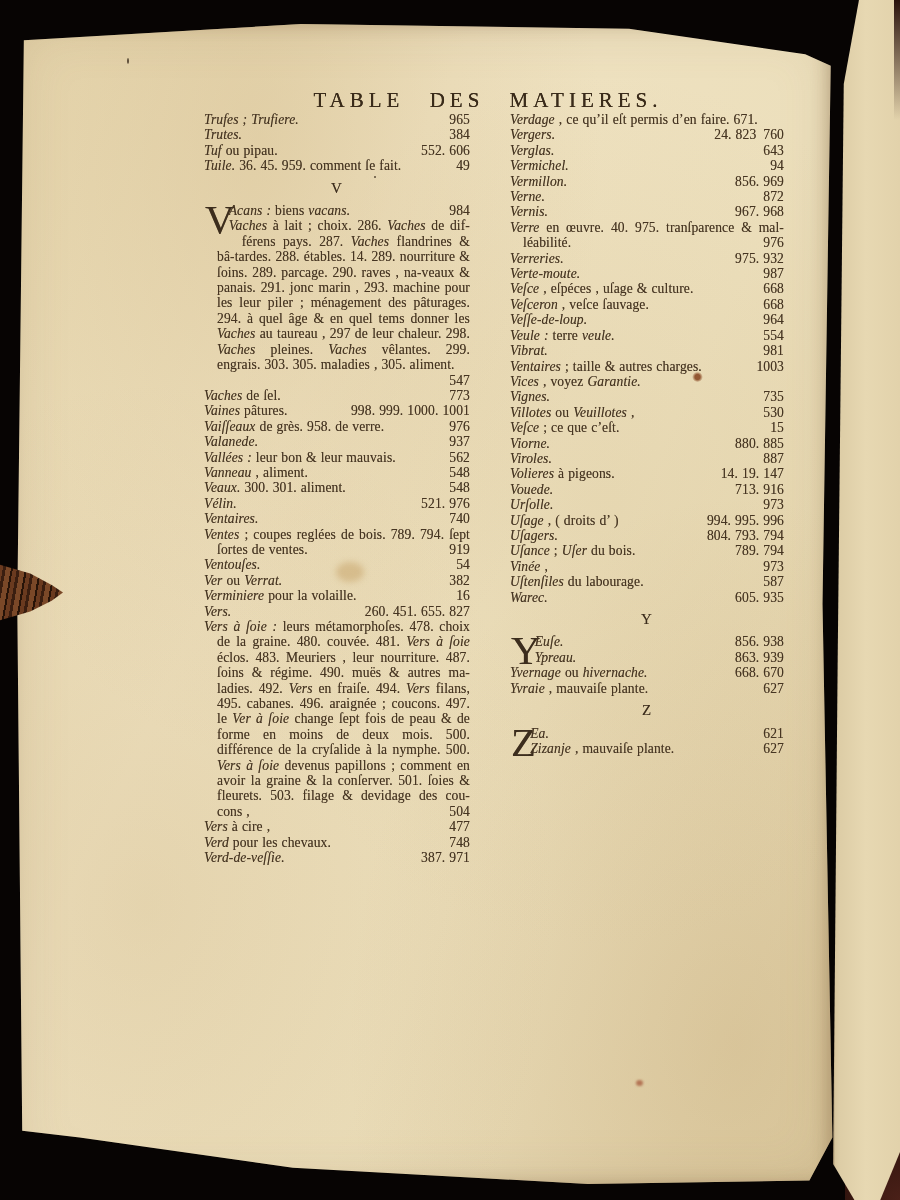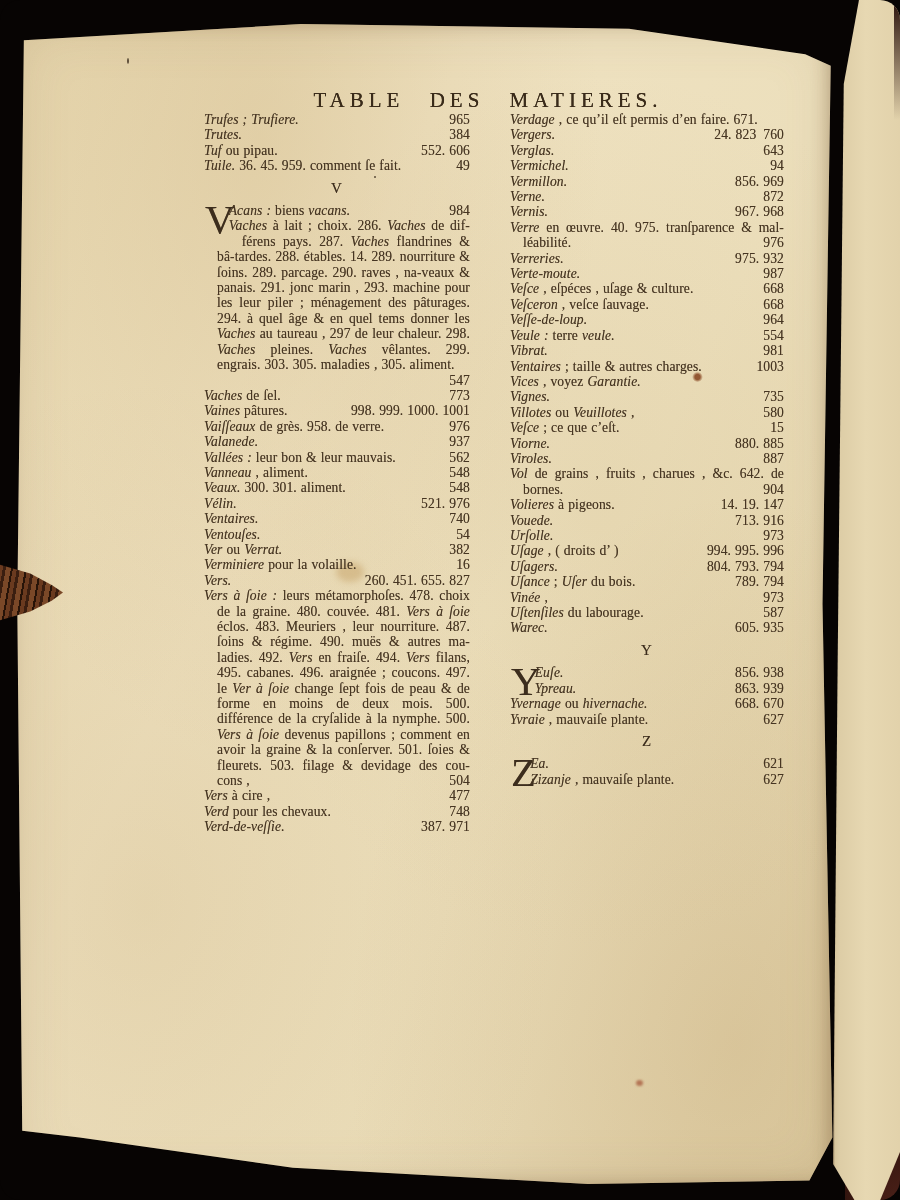--- a/index.html
+++ b/index.html
@@ -1,17 +1,17 @@
 <!DOCTYPE html>
 <html><head>
 <meta charset="utf-8">
 <style>
   html,body{margin:0;padding:0;background:#070403;}
   .scene{position:relative;width:900px;height:1200px;background:#070403;overflow:hidden;
-         font-family:"Liberation Serif","DejaVu Serif",serif;border-radius:20px;}
+         font-family:"Liberation Serif","DejaVu Serif",serif;}
 
   
   .under-page{position:absolute;left:824px;top:0;width:76px;height:1200px;z-index:2;
     background:linear-gradient(to right,#c9b389 0%,#ddcda6 20%,#e7d8b2 55%,#e2d2ab 100%);
     clip-path:polygon(46% 0,100% 0,100% 96%,74% 100%,40% 100%,12% 97%,18% 55%,26% 7%);}
   .under-page::before{content:"";position:absolute;left:8px;top:0;width:3px;height:100%;
     background:linear-gradient(to right,rgba(70,45,20,.55),rgba(70,45,20,0));}
 
   .cover-corner-bottom{position:absolute;left:845px;top:1140px;width:55px;height:60px;z-index:1;
     background:radial-gradient(circle at 100% 100%,#4a2018 0%,#371710 60%,#1d0c07 100%);}
@@ -97,20 +97,21 @@
         </div>
         <div class="entry"><span><i>Vaches</i> de ſel.</span><span class="pages">773</span></div>
         <div class="entry"><span><i>Vaines</i> pâtures.</span><span class="pages">998. 999. 1000. 1001</span></div>
         <div class="entry"><span><i>Vaiſſeaux</i> de grès. 958. de verre.</span><span class="pages">976</span></div>
         <div class="entry"><span><i>Valanede.</i></span><span class="pages">937</span></div>
         <div class="entry"><span><i>Vallées :</i> leur bon &amp; leur mauvais.</span><span class="pages">562</span></div>
         <div class="entry"><span><i>Vanneau</i> , aliment.</span><span class="pages">548</span></div>
         <div class="entry"><span><i>Veaux.</i> 300. 301. aliment.</span><span class="pages">548</span></div>
         <div class="entry"><span><i>Vélin.</i></span><span class="pages">521. 976</span></div>
         <div class="entry"><span><i>Ventaires.</i></span><span class="pages">740</span></div>
+        <div class="entry"><span><i>Ventes</i> ; coupes reglées de bois. 789. 794. ſept ſortes de ventes.</span><span class="pages">919</span></div>
         <div class="entry"><span><i>Ventouſes.</i></span><span class="pages">54</span></div>
         <div class="entry"><span><i>Ver</i> ou <i>Verrat.</i></span><span class="pages">382</span></div>
         <div class="entry"><span><i>Verminiere</i> pour la volaille.</span><span class="pages">16</span></div>
         <div class="entry"><span><i>Vers.</i></span><span class="pages">260. 451. 655. 827</span></div>
         <div class="entry"><span><i>Vers à ſoie :</i> leurs métamorphoſes. 478. choix de la graine. 480. couvée. 481. <i>Vers à ſoie</i> éclos. 483. Meuriers , leur nourriture. 487. ſoins &amp; régime. 490. muës &amp; autres ma-ladies. 492. <i>Vers</i> en fraiſe. 494. <i>Vers</i> filans, 495. cabanes. 496. araignée ; coucons. 497. le <i>Ver à ſoie</i> change ſept fois de peau &amp; de forme en moins de deux mois. 500. différence de la cryſalide à la nymphe. 500. <i>Vers à ſoie</i> devenus papillons ; comment en avoir la graine &amp; la conſerver. 501. ſoies &amp; fleurets. 503. filage &amp; devidage des cou-cons ,</span><span class="pages">504</span></div>
         <div class="entry"><span><i>Vers</i> à cire ,</span><span class="pages">477</span></div>
         <div class="entry"><span><i>Verd</i> pour les chevaux.</span><span class="pages">748</span></div>
         <div class="entry"><span><i>Verd-de-veſſie.</i></span><span class="pages">387. 971</span></div>
       </div>
     <div class="col col-right" id="col-right">
@@ -125,25 +126,24 @@
         <div class="entry"><span><i>Verreries.</i></span><span class="pages">975. 932</span></div>
         <div class="entry"><span><i>Verte-moute.</i></span><span class="pages">987</span></div>
         <div class="entry"><span><i>Veſce</i> , eſpéces , uſage &amp; culture.</span><span class="pages">668</span></div>
         <div class="entry"><span><i>Veſceron</i> , veſce ſauvage.</span><span class="pages">668</span></div>
         <div class="entry"><span><i>Veſſe-de-loup.</i></span><span class="pages">964</span></div>
         <div class="entry"><span><i>Veule :</i> terre <i>veule.</i></span><span class="pages">554</span></div>
         <div class="entry"><span><i>Vibrat.</i></span><span class="pages">981</span></div>
         <div class="entry"><span><i>Ventaires</i> ; taille &amp; autres charges.</span><span class="pages">1003</span></div>
         <div class="entry"><span><i>Vices</i> , voyez <i>Garantie.</i></span></div>
         <div class="entry"><span><i>Vignes.</i></span><span class="pages">735</span></div>
-        <div class="entry"><span><i>Villotes</i> ou <i>Veuillotes</i> ,</span><span class="pages">580</span></div>
+        <div class="entry"><span><i>Villotes</i> ou <i>Veuillotes</i> ,</span><span class="pages">530</span></div>
         <div class="entry"><span><i>Veſce</i> ; ce que c’eſt.</span><span class="pages">15</span></div>
         <div class="entry"><span><i>Viorne.</i></span><span class="pages">880. 885</span></div>
         <div class="entry"><span><i>Viroles.</i></span><span class="pages">887</span></div>
-        <div class="entry"><span><i>Vol</i> de grains , fruits , charues , &amp;c. 642. de bornes.</span><span class="pages">904</span></div>
         <div class="entry"><span><i>Volieres</i> à pigeons.</span><span class="pages">14. 19. 147</span></div>
         <div class="entry"><span><i>Vouede.</i></span><span class="pages">713. 916</span></div>
         <div class="entry"><span><i>Urſolle.</i></span><span class="pages">973</span></div>
         <div class="entry"><span><i>Uſage</i> , ( droits d’ )</span><span class="pages">994. 995. 996</span></div>
         <div class="entry"><span><i>Uſagers.</i></span><span class="pages">804. 793. 794</span></div>
         <div class="entry"><span><i>Uſance</i> ; <i>Uſer</i> du bois.</span><span class="pages">789. 794</span></div>
         <div class="entry"><span><i>Vinée</i> ,</span><span class="pages">973</span></div>
         <div class="entry"><span><i>Uſtenſiles</i> du labourage.</span><span class="pages">587</span></div>
         <div class="entry"><span><i>Warec.</i></span><span class="pages">605. 935</span></div>
         <div class="section-label">Y</div>

